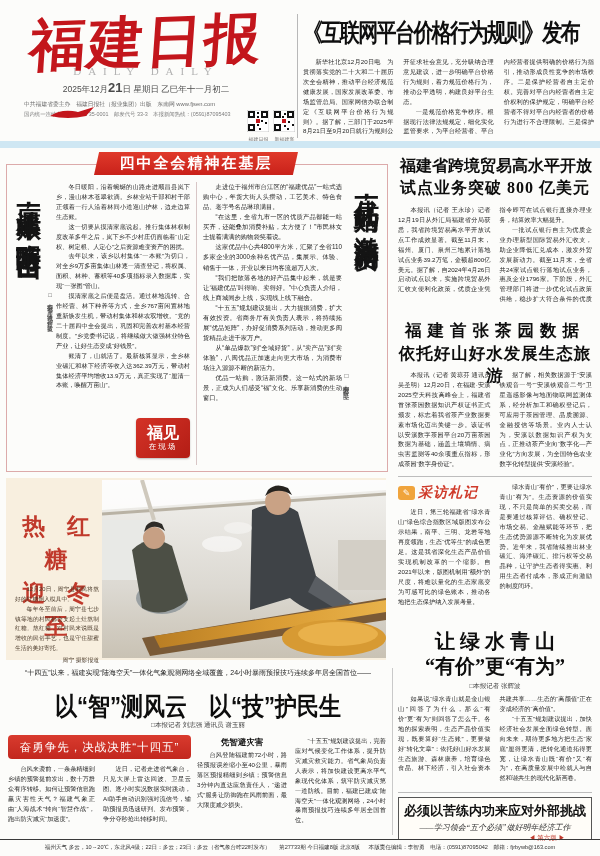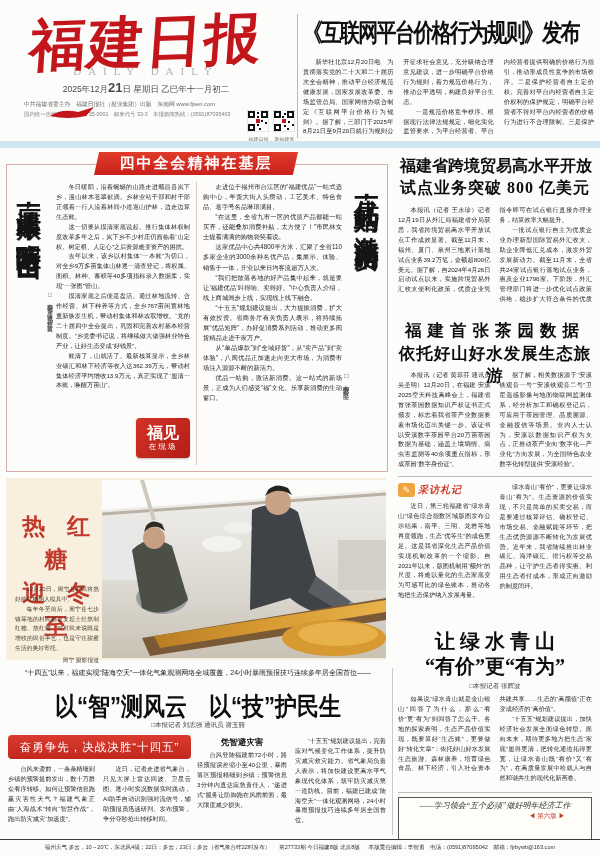--- a/index.html
+++ b/index.html
@@ -22,21 +22,21 @@
   .stamp{background:linear-gradient(135deg,#d43327,#b31d15);border-radius:4px;color:#fff;
          display:flex;flex-direction:column;align-items:center;justify-content:center;
          box-shadow:0 1px 2px rgba(0,0,0,.25);}
   .banner{background:linear-gradient(180deg,#e03a2b,#c9211a);color:#fff;font-weight:bold;
           clip-path:polygon(2.5% 0,100% 0,97.5% 100%,0 100%);display:flex;align-items:center;justify-content:center;}
   .promo{background:linear-gradient(180deg,#d93b2e,#c2271e);color:#fff;font-weight:normal;
          display:flex;align-items:center;justify-content:center;border-radius:4px;}
   .tagchip{display:inline-flex;align-items:center;gap:3px;margin-bottom:3px;}
   .tagicon{width:17px;height:14px;background:#f0a43c;border-radius:3px;color:#fff;font-size:9px;
            display:inline-flex;align-items:center;justify-content:center;}
-  .tagtext{color:#cf3a2a;font-weight:bold;font-style:italic;font-size:10px;letter-spacing:1px;
+  .tagtext{color:#cf3a2a;font-weight:bold;font-style:italic;font-size:14px;letter-spacing:1px;
            font-family:"Liberation Serif",serif;}
 </style>
 </head>
 <body>
 
 <div class="page">
 
   <div class="abs" style="left:24px;top:6px;width:244px;">
     <div class="brand center" style="font-size:56px;line-height:1.3;">福建日报</div>
     <div class="center serif" style="font-size:11px;letter-spacing:7px;color:#b3b3b3;margin-top:-14px;">DAILY DAILY</div>
@@ -161,20 +161,21 @@
   <div class="abs serif center" style="left:398px;top:653px;width:194px;font-size:20px;font-weight:bold;color:#0d0d0d;">“有价”更“有为”</div>
   <div class="abs center" style="left:398px;top:682px;width:194px;font-size:6.5px;color:#444;">□本报记者 张辉波</div>
   <div class="abs bodytxt cols2" style="left:398px;top:694px;width:194px;height:95px;">
     <p>如果说“绿水青山就是金山银山”回答了为什么，那么“有价”更“有为”则回答了怎么干。各地的探索表明，生态产品价值实现，既要算好“生态账”，更要做好“转化文章”：依托好山好水发展生态旅游、森林康养，培育绿色食品、林下经济，引入社会资本共建共享……生态的“高颜值”正在变成经济的“高价值”。</p>
     <p>“十五五”规划建议提出，加快经济社会发展全面绿色转型。面向未来，期待更多地方把生态“家底”厘得更清，把转化通道拓得更宽，让绿水青山既“有价”又“有为”，在高质量发展中绘就人与自然和谐共生的现代化新画卷。</p>
   </div>
 
   <div class="abs rule-h" style="left:398px;top:792px;width:194px;"></div>
 
   <div class="abs" style="left:398px;top:797px;width:192px;height:41px;border:1px solid #555;background:#fffdf8;">
+    <div class="serif center" style="font-size:13px;font-weight:bold;margin-top:4px;color:#111;">必须以苦练内功来应对外部挑战</div>
     <div class="serif center" style="font-size:8px;font-style:italic;color:#333;margin-top:2px;">——学习领会“五个必须”做好明年经济工作</div>
     <div style="font-size:6.5px;color:#c0392b;text-align:right;margin:1px 26px 0 0;">◀ 第六版 ▶</div>
   </div>
 
   <div class="abs" style="left:6px;top:478px;width:380px;height:182px;background:#f8efdf;"></div>
   <div class="abs serif" style="left:16px;top:510px;width:88px;text-align:center;font-size:23px;font-weight:bold;color:#c0392b;letter-spacing:8px;line-height:1.45;">
     <div>热 红 糖</div>
     <div>迎 冬 至</div>
   </div>
   <div class="abs" style="left:15px;top:585px;width:84px;font-size:5.8px;line-height:1.7;text-align:justify;color:#4a3a2a;">

